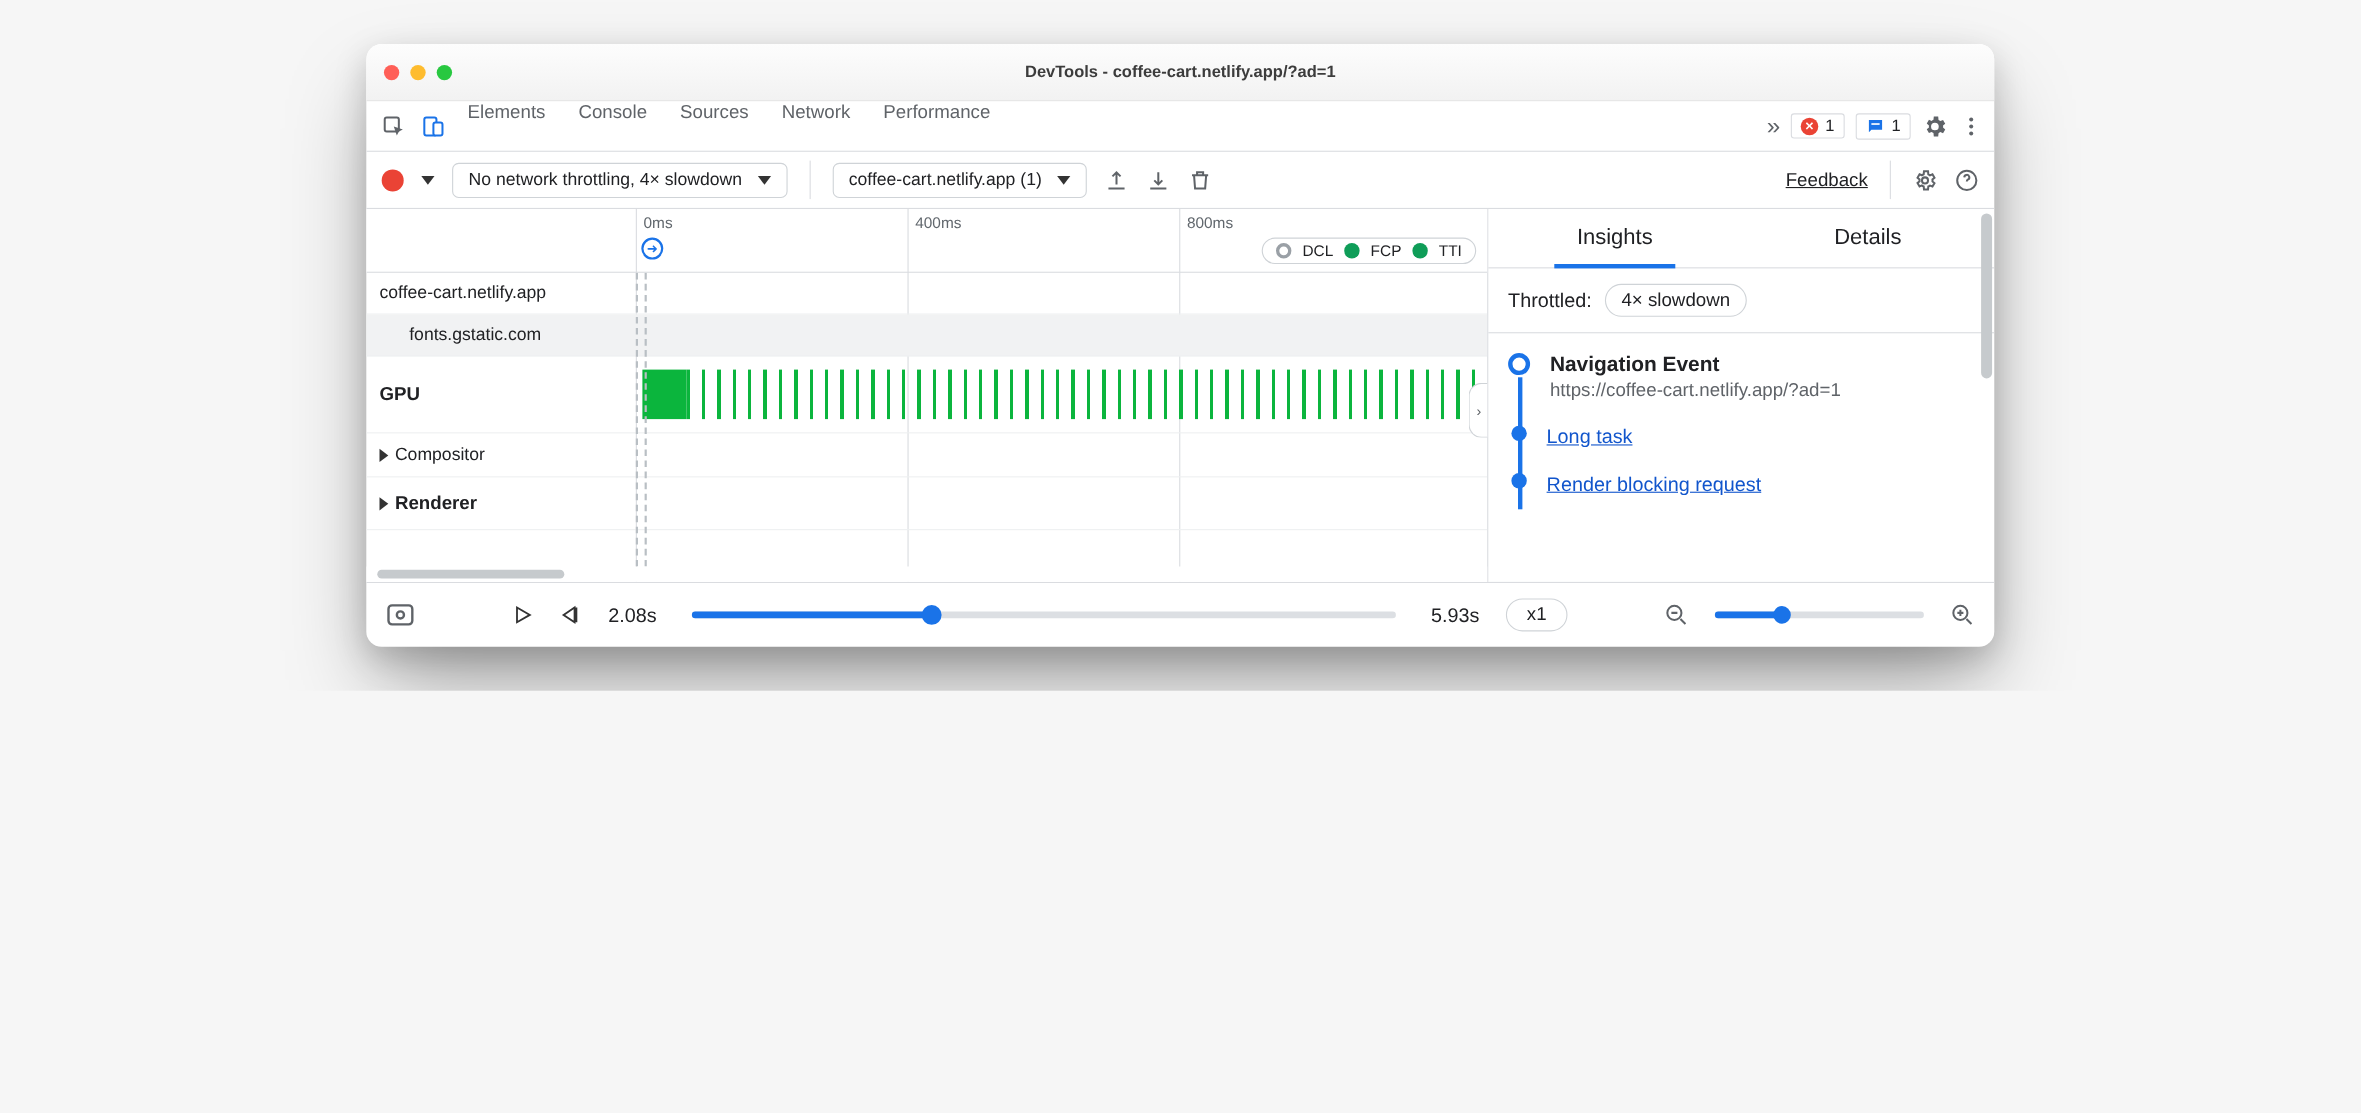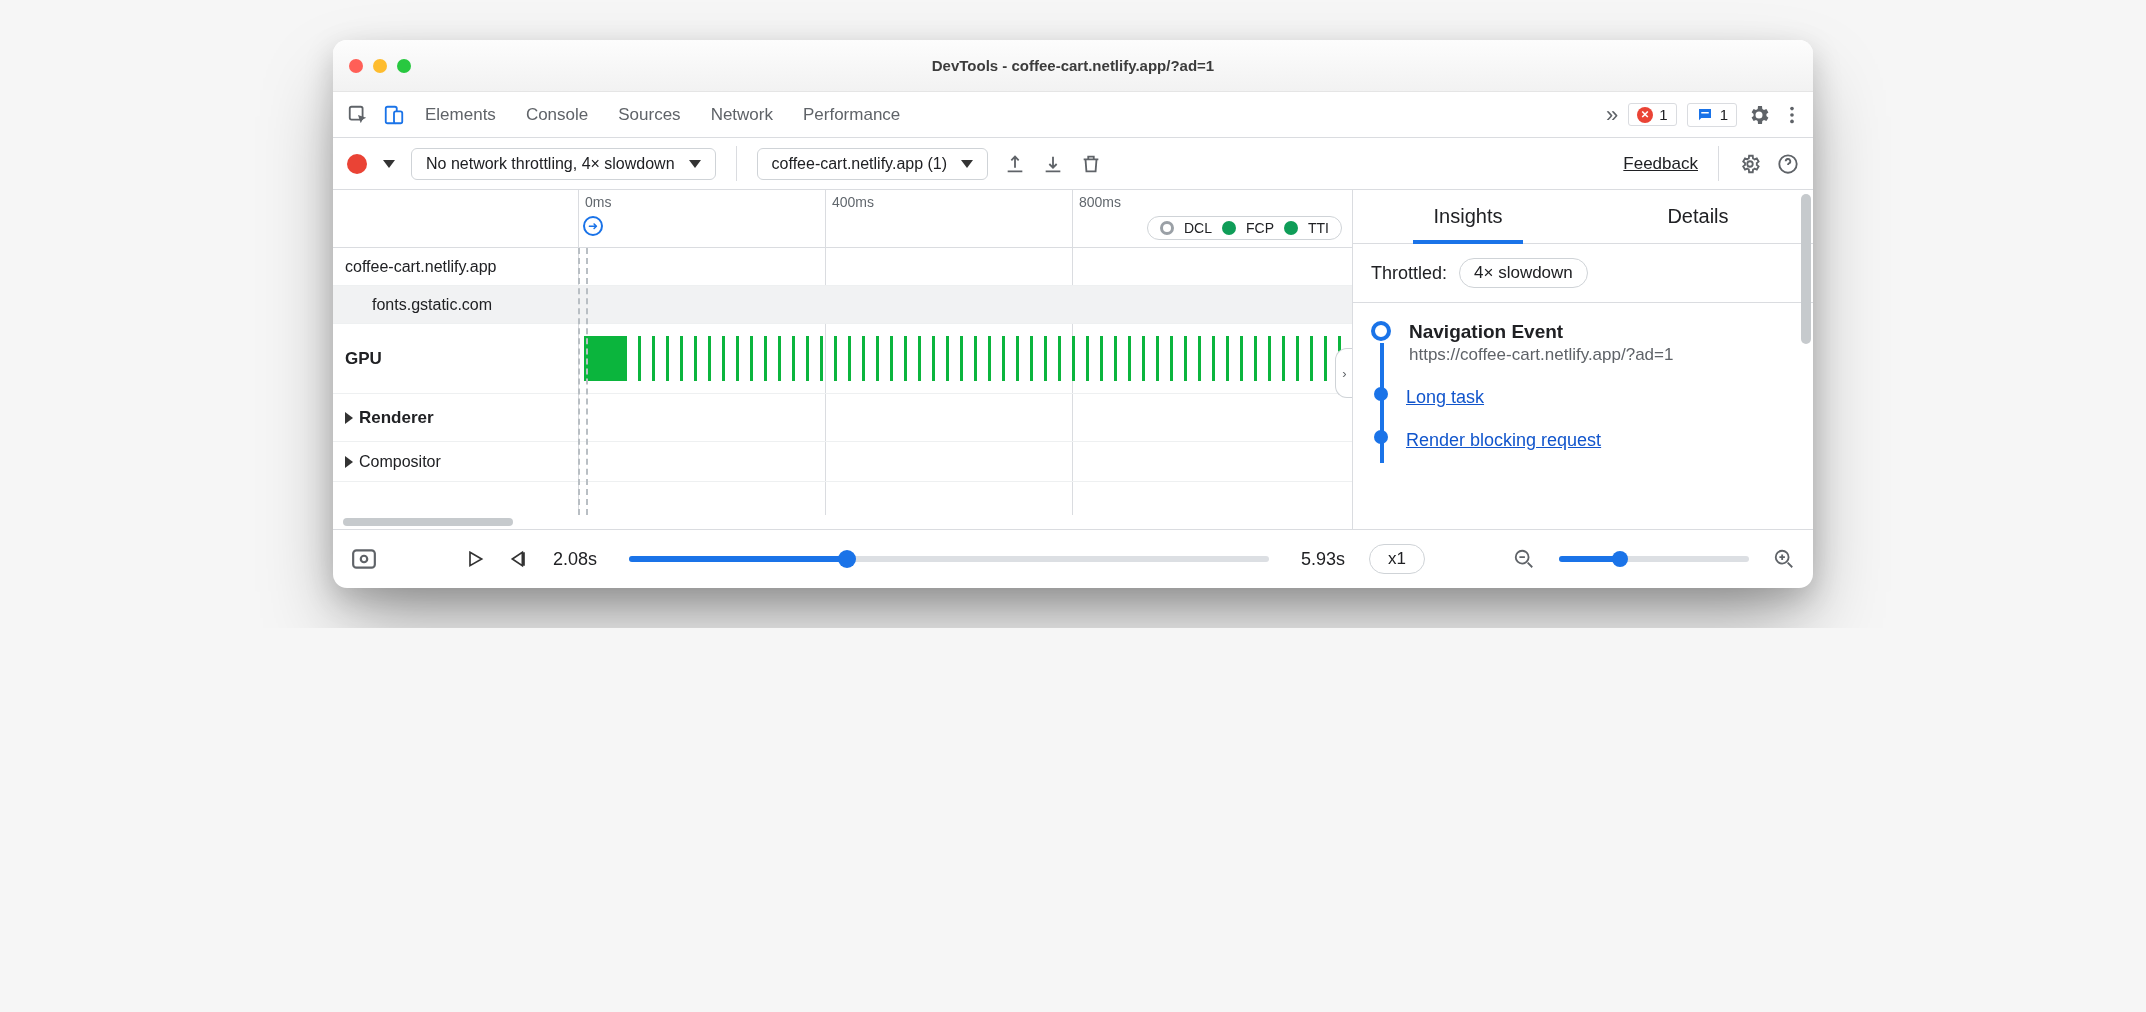--- a/index.html
+++ b/index.html
@@ -63,21 +63,21 @@
     border-bottom: 1px solid var(--divider);
     padding: 0 10px 0 14px;
     gap: 6px;
   }
   .devtools-icons { display:flex; align-items:center; gap: 14px; padding-right: 14px; }
   .ico { display:inline-flex; align-items:center; justify-content:center; color: var(--text-muted); }
   .ico svg { display:block; }
 
   .tabs { display:flex; align-items:stretch; gap: 30px; overflow:hidden; flex:1; }
   .tab {
-    display:flex; align-items:center; gap:8px;
+    display:flex; gap:8px;
     font-size: 17px; color: var(--text-muted);
     cursor: default; position:relative;
   }
   .tab.active { color: var(--text); }
   .tab.active::after {
     content:""; position:absolute; left:-2px; right:-2px; bottom:-1px;
     height:3px; background: var(--blue-under);
   }
   .tab .close-x { font-size: 15px; color: var(--text-muted); padding: 0 2px; }
 
@@ -417,36 +417,36 @@
         <div class="track-row tall">
           <div class="track-label bold">GPU</div>
           <div class="track-content">
             <div class="gpu-bars">
               <div class="solid"></div>
               <div class="strip"></div>
             </div>
           </div>
         </div>
 
+        <div class="track-row" style="height:40px">
+          <div class="track-label">
+            <span class="disclose"></span>
+            <span>Compositor</span>
+          </div>
+          <div class="track-content"></div>
+        </div>
+
         <div class="track-row" style="height:48px">
           <div class="track-label bold">
             <span class="disclose"></span>
             <span>Renderer</span>
           </div>
           <div class="track-content"></div>
         </div>
 
-        <div class="track-row" style="height:40px">
-          <div class="track-label">
-            <span class="disclose"></span>
-            <span>Compositor</span>
-          </div>
-          <div class="track-content"></div>
-        </div>
-
         <div class="collapse-handle">›</div>
       </div>
 
       <div class="hscroll">
         <div class="thumb"></div>
       </div>
     </div>
 
     <div class="side-pane">
       <div class="side-vscroll"></div>

